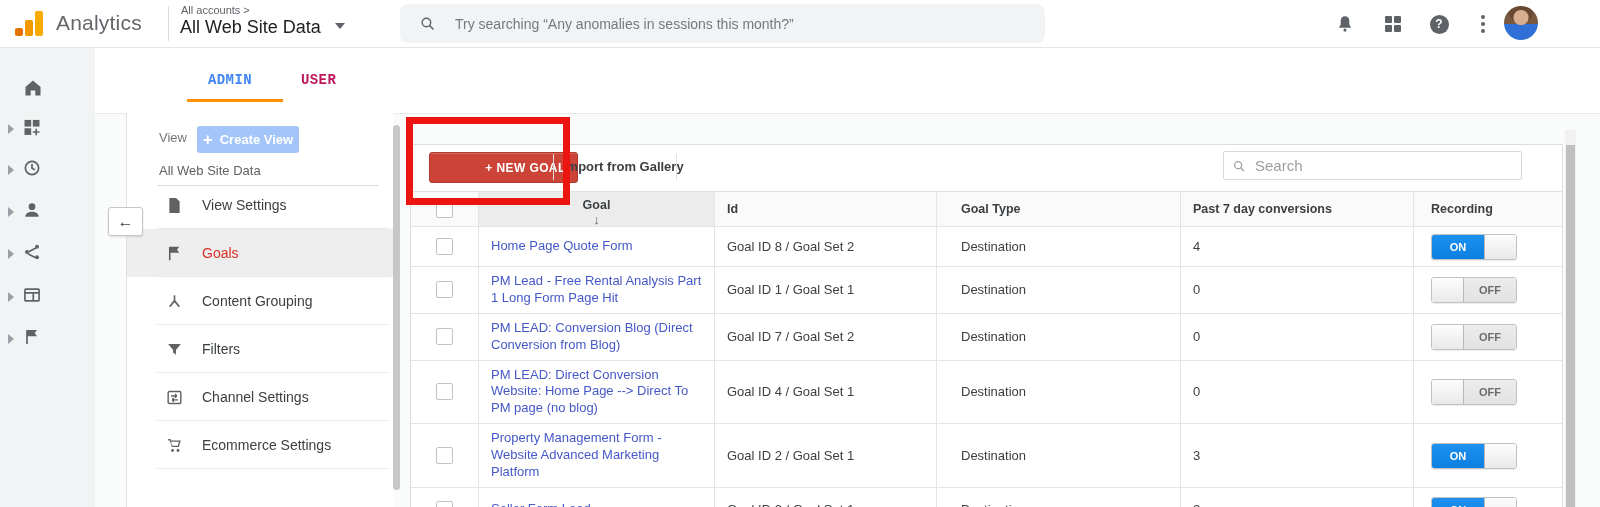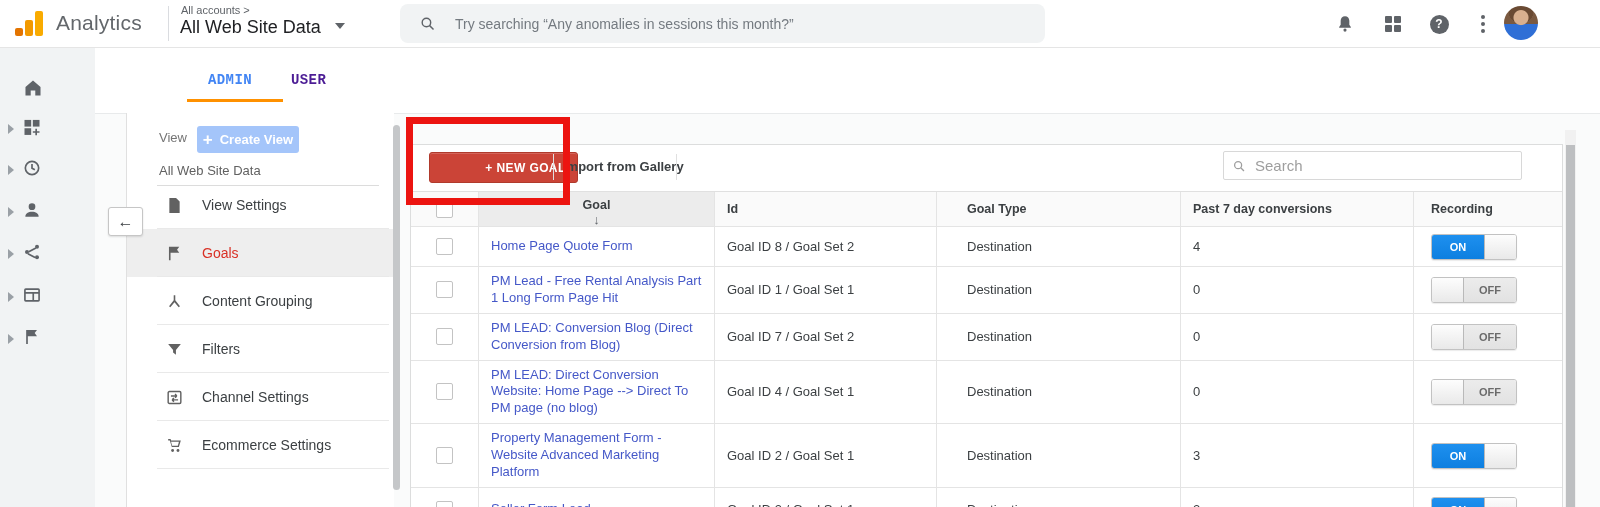--- a/index.html
+++ b/index.html
@@ -34,21 +34,21 @@
   .vdots span{width:4px;height:4px;border-radius:50%;background:#5f6368;}
   .avatar{position:absolute;left:1504px;top:6px;width:34px;height:34px;border-radius:50%;cursor:pointer;
        background:
          radial-gradient(circle at 50% 34%, #d9b08f 0 7px, rgba(0,0,0,0) 8px),
          radial-gradient(ellipse 12px 9px at 50% 22%, #6a4a33 0 100%, rgba(0,0,0,0) 101%),
          linear-gradient(180deg,#7a5940 0 52%, #2f6fd6 52% 100%);}
   
   .tabs{position:absolute;left:95px;top:47px;right:0;height:66px;background:#fff;z-index:3;font-family:Liberation Mono, monospace;}
   .tab{position:absolute;top:25px;font-size:14px;font-weight:bold;letter-spacing:.4px;cursor:pointer;}
   .tab.admin{left:113px;color:#4285f4;}
-  .tab.user{left:196px;color:#4c1d95;}
+  .tab.user{left:206px;color:#be185d;}
   .tab-underline{position:absolute;left:92px;top:52px;width:96px;height:3px;background:#ff9100;}
   
   .rail{position:absolute;left:0;top:47px;width:95px;height:460px;background:#f1f3f4;z-index:3;}
   .rail-item{position:absolute;left:0;width:95px;height:28px;cursor:pointer;}
   .rail-caret{position:absolute;left:8px;top:9px;width:0;height:0;border-top:5px solid transparent;
        border-bottom:5px solid transparent;border-left:6px solid #9aa0a6;}
   .rail-ic{position:absolute;left:22px;top:2px;}
   
   .content-bg{position:absolute;left:95px;top:113px;right:0;bottom:0;background:#fafbfb;
        border-top:1px solid #e8eaeb;z-index:1;}
@@ -91,21 +91,21 @@
        font-size:15px;color:#a16207;font-family:"Liberation Sans",sans-serif;}
   .tsearch input::placeholder{color:#9e9e9e;opacity:1;}
   
   .tbl{position:absolute;left:0;top:46px;width:1151px;}
   .trow{display:flex;border-bottom:1px solid #e4e4e4;background:#fff;}
   .thead{background:#fafafa;border-top:1px solid #e0e0e0;height:34px;}
   .cell{display:flex;align-items:center;box-sizing:border-box;}
   .c0{width:67px;justify-content:center;}
   .c1{width:236px;border-left:1px solid #e4e4e4;padding:6px 12px;}
   .c2{width:222px;border-left:1px solid #e4e4e4;padding-left:12px;}
-  .c3{width:244px;border-left:1px solid #e4e4e4;padding-left:30px;text-align:center;}
+  .c3{width:244px;border-left:1px solid #e4e4e4;padding-left:24px;text-align:center;}
   .c4{width:233px;border-left:1px solid #e4e4e4;padding-left:12px;}
   .c5{flex:1;border-left:1px solid #e4e4e4;padding-left:17px;}
   .thead .cell{font-size:12.5px;font-weight:bold;color:#3c4043;}
   .thead .c1{background:#ececec;justify-content:space-between;flex-direction:column;}
   .sort-arrow{font-size:13px;color:#5f6368;cursor:pointer;}
   .cb{width:15px;height:15px;border:1px solid #c3c3c3;border-radius:2px;background:#fff;cursor:pointer;}
   .goal-link{font-size:13px;line-height:1.3;color:#4558c8;text-decoration:none;cursor:pointer;}
   .cell-txt{font-size:13px;color:#3c4043;}
   
   .tog{display:flex;width:84px;height:24px;border:1px solid #c2c2c2;border-radius:3px;overflow:hidden;

